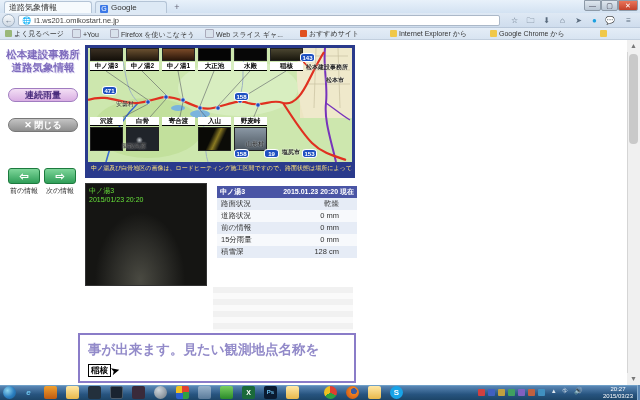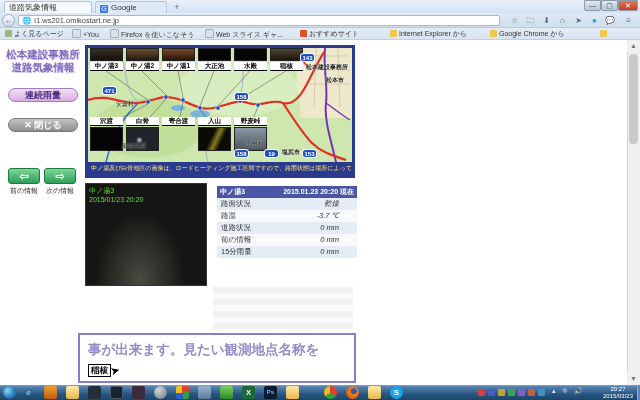--- a/index.html
+++ b/index.html
@@ -39,21 +39,21 @@
   .capband{left:0;top:114px;width:264px;height:13px;background:#2a3a8c;color:#ffe27a;font-size:6px;line-height:13px;white-space:nowrap;overflow:hidden;padding:0 3px;}
   
   .camview{left:85px;top:183px;width:122px;height:103px;background:
      radial-gradient(ellipse 60px 90px at 45% 95%, #4a4a42 0%, #2b2b27 45%, #151513 75%),#101010;border:1px solid #333;}
   .camtext{left:3px;font-size:7px;color:#66e03a;line-height:8px;white-space:nowrap;}
   .wtable{left:217px;top:186px;width:140px;}
   .whead{display:flex;justify-content:space-between;background:#4a55a5;color:#fff;font-size:7px;line-height:12px;height:12px;padding:0 3px;font-weight:bold;}
   .wrow{display:flex;justify-content:space-between;height:12px;font-size:7.5px;line-height:12px;color:#333;padding:0 4px;}
   .wrow:nth-child(even){background:#e6ecf6;}
   .wrow:nth-child(odd){background:#f7f9fc;}
-  .wval{padding-right:14px;font-style:italic;}
+  .wval{padding-right:14px;}
   .stripes{left:213px;top:287px;width:140px;height:44px;background:repeating-linear-gradient(#f1f1f1 0 6px,#fafafa 6px 12px);}
   
   .notice{left:78px;top:333px;width:278px;height:50px;border:2px solid #8a7cc8;background:#fff;padding:5px 8px;font-size:13.5px;font-weight:bold;color:#928ac9;line-height:20px;}
   .inline-btn{display:inline-block;border:1px solid #000;background:#fff;color:#000;font-size:8.5px;line-height:11px;padding:0 2px;font-weight:bold;vertical-align:1px;}
   .cursor{display:inline-block;color:#000;font-size:10px;transform:rotate(-15deg);}
   
   .scrollbar{left:627px;top:40px;width:13px;height:345px;background:#f0f0f0;border-left:1px solid #d5d5d5;}
   .scrbtn{left:627px;width:13px;height:12px;background:#f0f0f0;color:#777;font-size:7px;text-align:center;line-height:12px;}
   .scrthumb{left:629px;top:54px;width:9px;height:90px;background:#c9c9c9;border-radius:4px;}
   
@@ -210,34 +210,34 @@
 <div class="abs wtable">
   <div class="whead">
     <span>中ノ湯3</span>
     <span>2015.01.23 20:20 現在</span>
   </div>
   <div class="wrow">
       <span>路面状況</span>
       <span class="wval">乾燥</span>
     </div>
   <div class="wrow">
-      <span>路温</span>
-      <span class="wval">-3.7 ℃</span>
-    </div>
-  <div class="wrow">
       <span>道路状況</span>
       <span class="wval">0 mm</span>
     </div>
   <div class="wrow">
       <span>前の情報</span>
       <span class="wval">0 mm</span>
     </div>
   <div class="wrow">
       <span>15分雨量</span>
       <span class="wval">0 mm</span>
+    </div>
+  <div class="wrow">
+      <span>積雪深</span>
+      <span class="wval">128 cm</span>
     </div>
 </div>
 <div class="abs stripes"></div>
 
 <div class="abs notice">
   <div><span>事が出来ます。見たい観測地点名称を</span>
     <span class="inline-btn">稲核</span><span class="cursor">➤</span>
   </div>
 </div>
 

